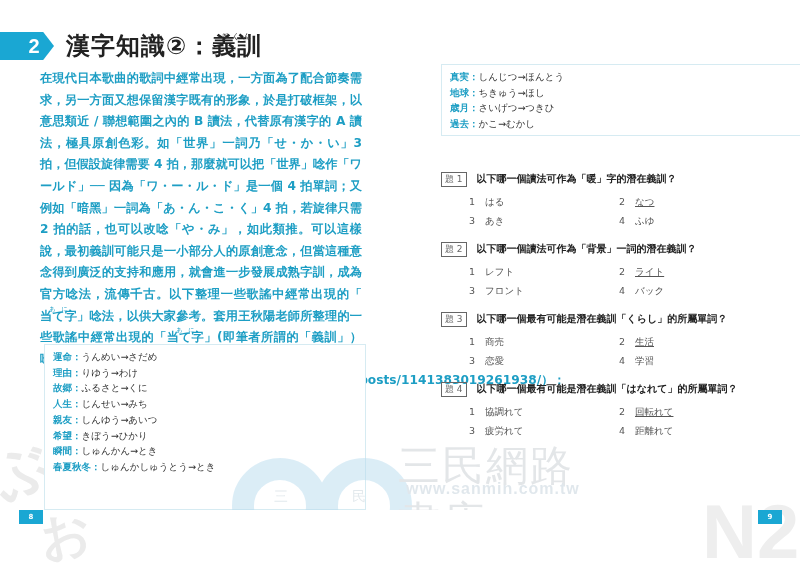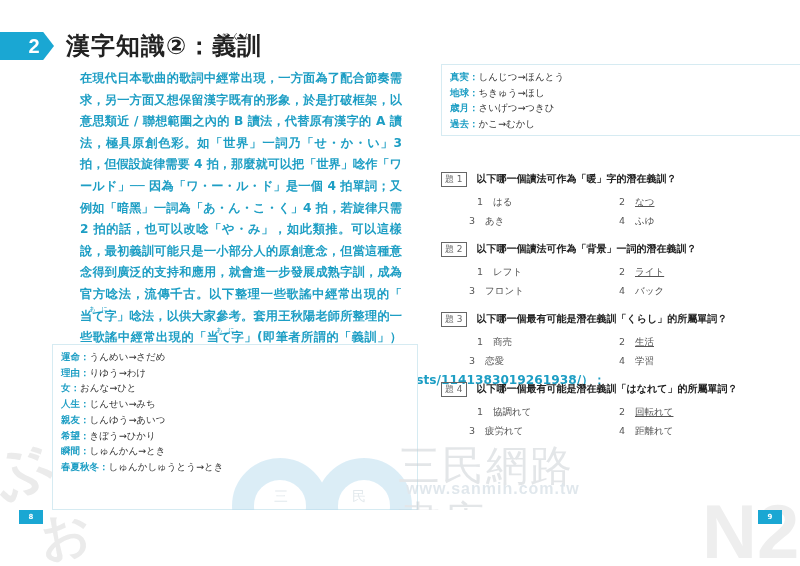--- a/index.html
+++ b/index.html
@@ -30,47 +30,46 @@
   .title .ruby-text {
     position: absolute; top: -9px; left: 0; width: 100%; text-align: center;
     font-size: 8px; font-weight: normal; letter-spacing: 3px; color: #333;
   }
 
   
   .para {
     position: absolute; left: 40px; top: 68px; width: 322px;
     color: #1d9ec4; font-size: 12.2px; line-height: 21.6px; font-weight: bold;
     text-align: justify;
-    margin-left: 40px;
   }
   .para .ruby-wrap { position: relative; display: inline-block; }
   .para .rt { position: absolute; top: -8px; left: 0; width: 100%; text-align: center; font-size: 6px; font-weight: normal; }
 
   
   .vocab-box {
     position: absolute; border: 1px solid #d6ebf2; background: #fff; padding: 4px 8px;
   }
-  .vocab-left { left: 52px; top: 344px; width: 366px; height: 166px; }
+  .vocab-left { left: 44px; top: 344px; width: 322px; height: 166px; }
   .vocab-right { left: 441px; top: 64px; width: 381px; height: 72px; padding-top: 4px; }
   .vocab-row { font-size: 9.5px; line-height: 15.5px; color: #333; white-space: nowrap; }
   .vocab-left .vocab-row { line-height: 15.7px; }
   .vocab-key { color: #1d9ec4; font-weight: bold; }
 
   
   .question { position: absolute; left: 441px; width: 330px; }
   .q-head { display: flex; align-items: center; height: 18px; }
   .q-tag {
     border: 1px solid #666; font-size: 9px; color: #666; padding: 0 3px; height: 15px; line-height: 13px;
     margin-right: 10px; white-space: nowrap;
   }
   .q-text { font-size: 10px; font-weight: bold; color: #222; white-space: nowrap; }
   .q-opts { position: relative; height: 44px; margin-top: 4px; }
   .opt { position: absolute; font-size: 9.5px; color: #555; white-space: nowrap; }
   .opt .n { display: inline-block; width: 16px; }
-  .opt.o1 { left: 28px; top: 4px; margin-left: 8px; }
+  .opt.o1 { left: 28px; top: 4px; }
   .opt.o2 { left: 178px; top: 4px; text-decoration: underline; }
   .opt.o3 { left: 28px; top: 23px; }
   .opt.o4 { left: 178px; top: 23px; }
 
   
   .pagenum {
     position: absolute; top: 510px; width: 24px; height: 14px; background: #1aa7d3;
     color: #fff; font-size: 7px; text-align: center; line-height: 14px; font-weight: bold;
   }
   .pagenum-left { left: 19px; }
@@ -114,21 +113,21 @@
     <div class="chapter-num">2</div>
     <h1 class="title">
       <span>漢字知識②：</span><span class="ruby-wrap"><span class="ruby-text">ぎくん</span><span>義訓</span></span>
     </h1>
 
     <p class="para"><span>在現代日本歌曲的歌詞中經常出現，一方面為了配合節奏需求，另一方面又想保留漢字既有的形象，於是打破框架，以意思類近 / 聯想範圍之內的 B 讀法，代替原有漢字的 A 讀法，極具原創色彩。如「世界」一詞乃「せ・か・い」3 拍，但假設旋律需要 4 拍，那麼就可以把「世界」唸作「ワールド」── 因為「ワ・ー・ル・ド」是一個 4 拍單詞；又例如「暗黑」一詞為「あ・ん・こ・く」4 拍，若旋律只需 2 拍的話，也可以改唸「や・み」，如此類推。可以這樣說，最初義訓可能只是一小部分人的原創意念，但當這種意念得到廣泛的支持和應用，就會進一步發展成熟字訓，成為官方唸法，流傳千古。以下整理一些歌謠中經常出現的「</span><span class="ruby-wrap"><span class="rt">あ　に</span><span>当て字</span></span><span>」唸法，以供大家參考。套用王秋陽老師所整理的一些歌謠中經常出現的「</span><span class="ruby-wrap"><span class="rt">あ　に</span><span>当て字</span></span><span>」(即筆者所謂的「義訓」）唸法，供大家參考（https://www.facebook.com/chiuyangteacher/posts/1141383019261938/）：</span></p>
 
     <div class="vocab-box vocab-left">
       <div class="vocab-row"><span class="vocab-key">運命</span><span class="vocab-key">：</span><span>うんめい→さだめ</span></div>
       <div class="vocab-row"><span class="vocab-key">理由</span><span class="vocab-key">：</span><span>りゆう→わけ</span></div>
-      <div class="vocab-row"><span class="vocab-key">女</span><span class="vocab-key">：</span><span>おんな→ひと</span></div>
+      <div class="vocab-row"><span class="vocab-key">故郷</span><span class="vocab-key">：</span><span>ふるさと→くに</span></div>
       <div class="vocab-row"><span class="vocab-key">人生</span><span class="vocab-key">：</span><span>じんせい→みち</span></div>
       <div class="vocab-row"><span class="vocab-key">親友</span><span class="vocab-key">：</span><span>しんゆう→あいつ</span></div>
       <div class="vocab-row"><span class="vocab-key">希望</span><span class="vocab-key">：</span><span>きぼう→ひかり</span></div>
       <div class="vocab-row"><span class="vocab-key">瞬間</span><span class="vocab-key">：</span><span>しゅんかん→とき</span></div>
       <div class="vocab-row"><span class="vocab-key">春夏秋冬</span><span class="vocab-key">：</span><span>しゅんかしゅうとう→とき</span></div>
     </div>
 
     <div class="pagenum pagenum-left">8</div>
   </div>
 

